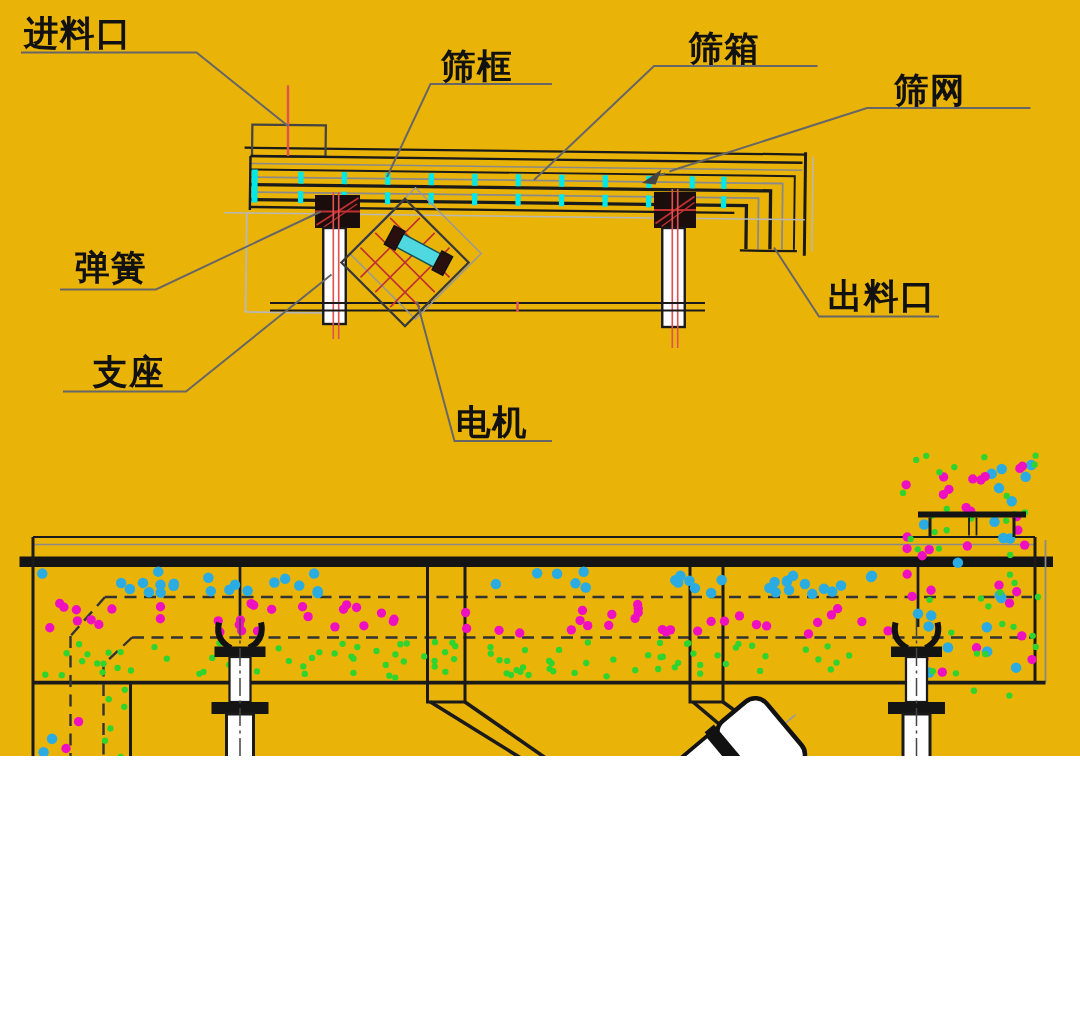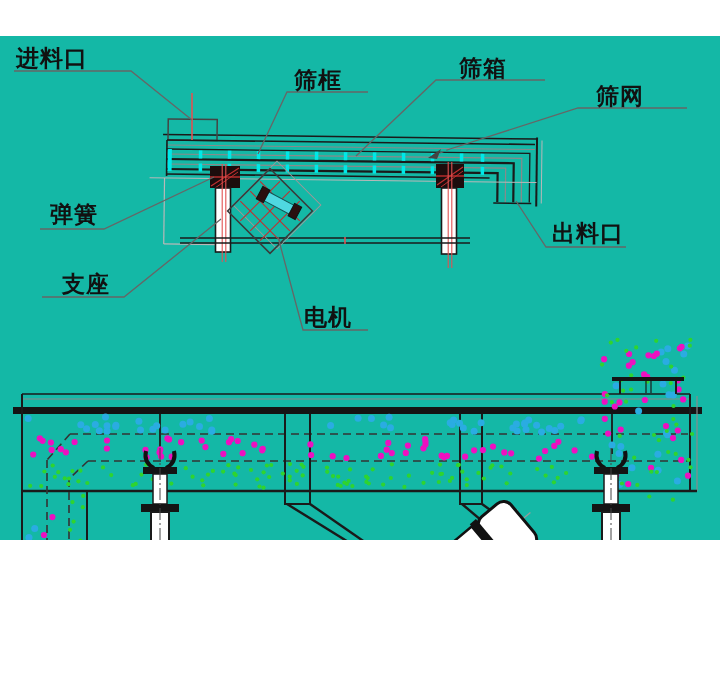--- a/index.html
+++ b/index.html
@@ -1,17 +1,17 @@
 <!DOCTYPE html>
 <html style="--line_dark: #1a1a1a; --line_gray: #8a8a8a; --line_light: #b8b8b8; --leader: #666666; --centerline_red: #e05252; --hatch_red: #c03030; --highlight_cyan: #00e8e8; --spring_block: #1c0d0d; --motor_cyan: #4fd8e0; --particle_blue: #2aace2; --particle_magenta: #ee10c0; --particle_green: #2fd42f;"><head>
 <meta charset="utf-8">
 <style>
   html,body{margin:0;padding:0;background:#fff;}
-  .stage{position:relative;width:720px;height:504px;background:#14b8a6;overflow:hidden;
-         font-family:"Liberation Sans","DejaVu Sans",sans-serif;margin-top:36px;}
+  .stage{position:relative;width:720px;height:504px;background:#eab308;overflow:hidden;
+         font-family:"Liberation Sans","DejaVu Sans",sans-serif;}
   svg{display:block;}
   text.lbl{font-family:"Liberation Sans","DejaVu Sans",sans-serif;font-size:23px;font-weight:bold;
            fill:#111;letter-spacing:1px;}
   .ln{stroke:var(--line_dark);fill:none;}
   .gray{stroke:var(--line_gray);fill:none;}
   .lgray{stroke:var(--line_light);fill:none;}
   .leader{stroke:var(--leader);stroke-width:1.3;fill:none;}
   .red{stroke:var(--centerline_red);fill:none;}
   .rhatch{stroke:var(--hatch_red);fill:none;}
   .cyan{fill:var(--highlight_cyan);stroke:none;}

